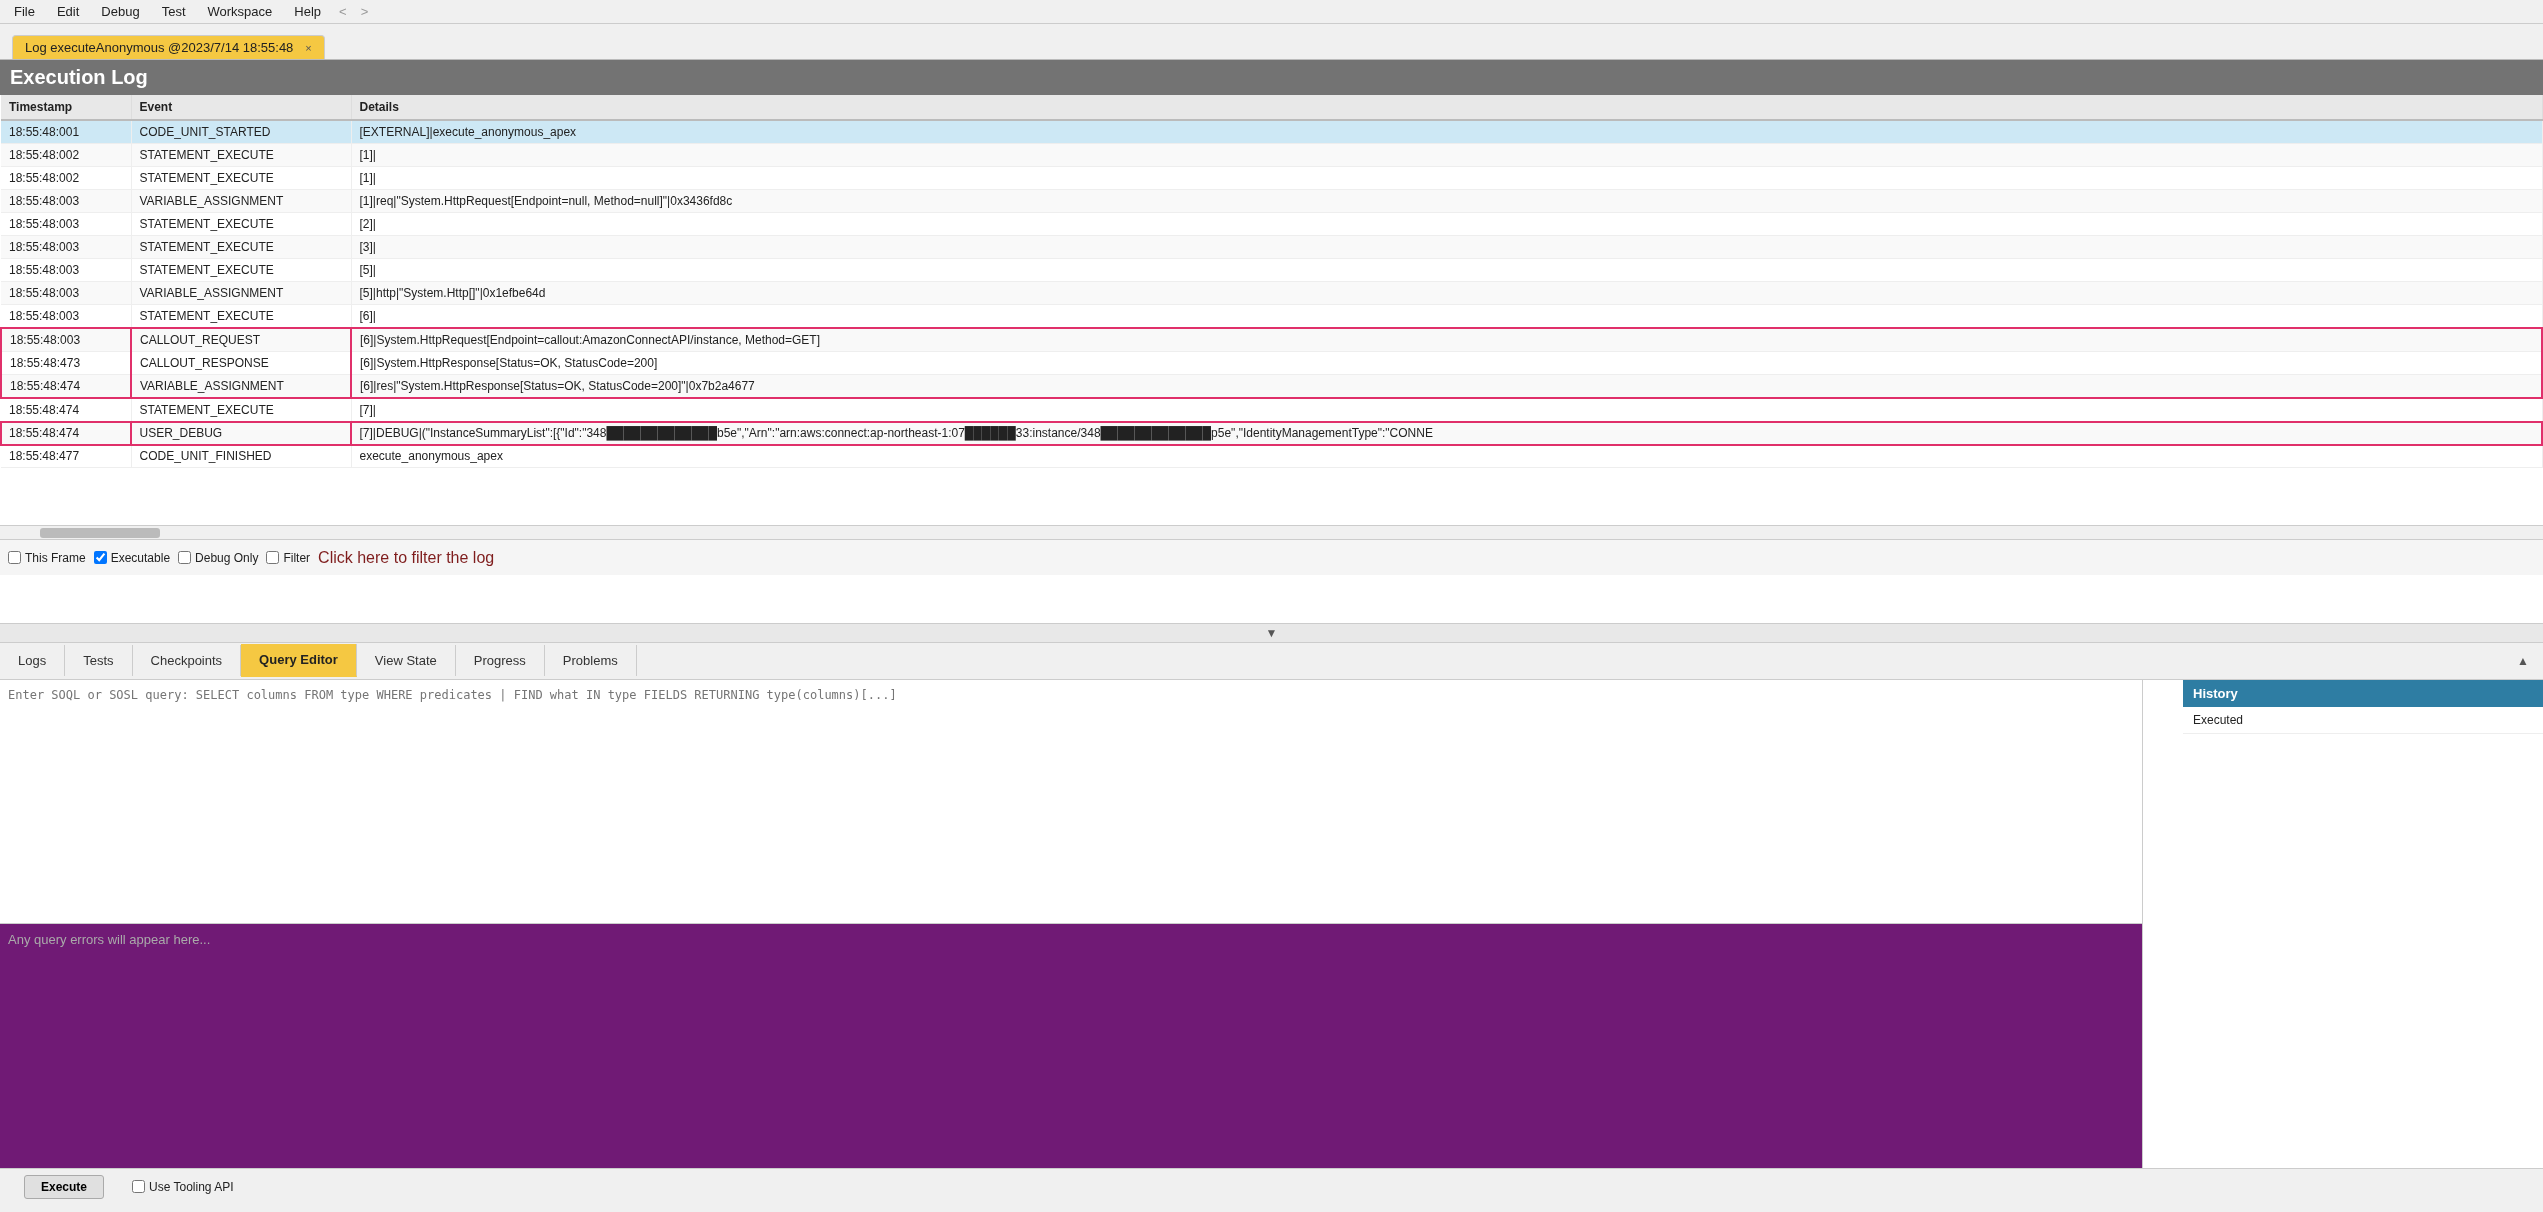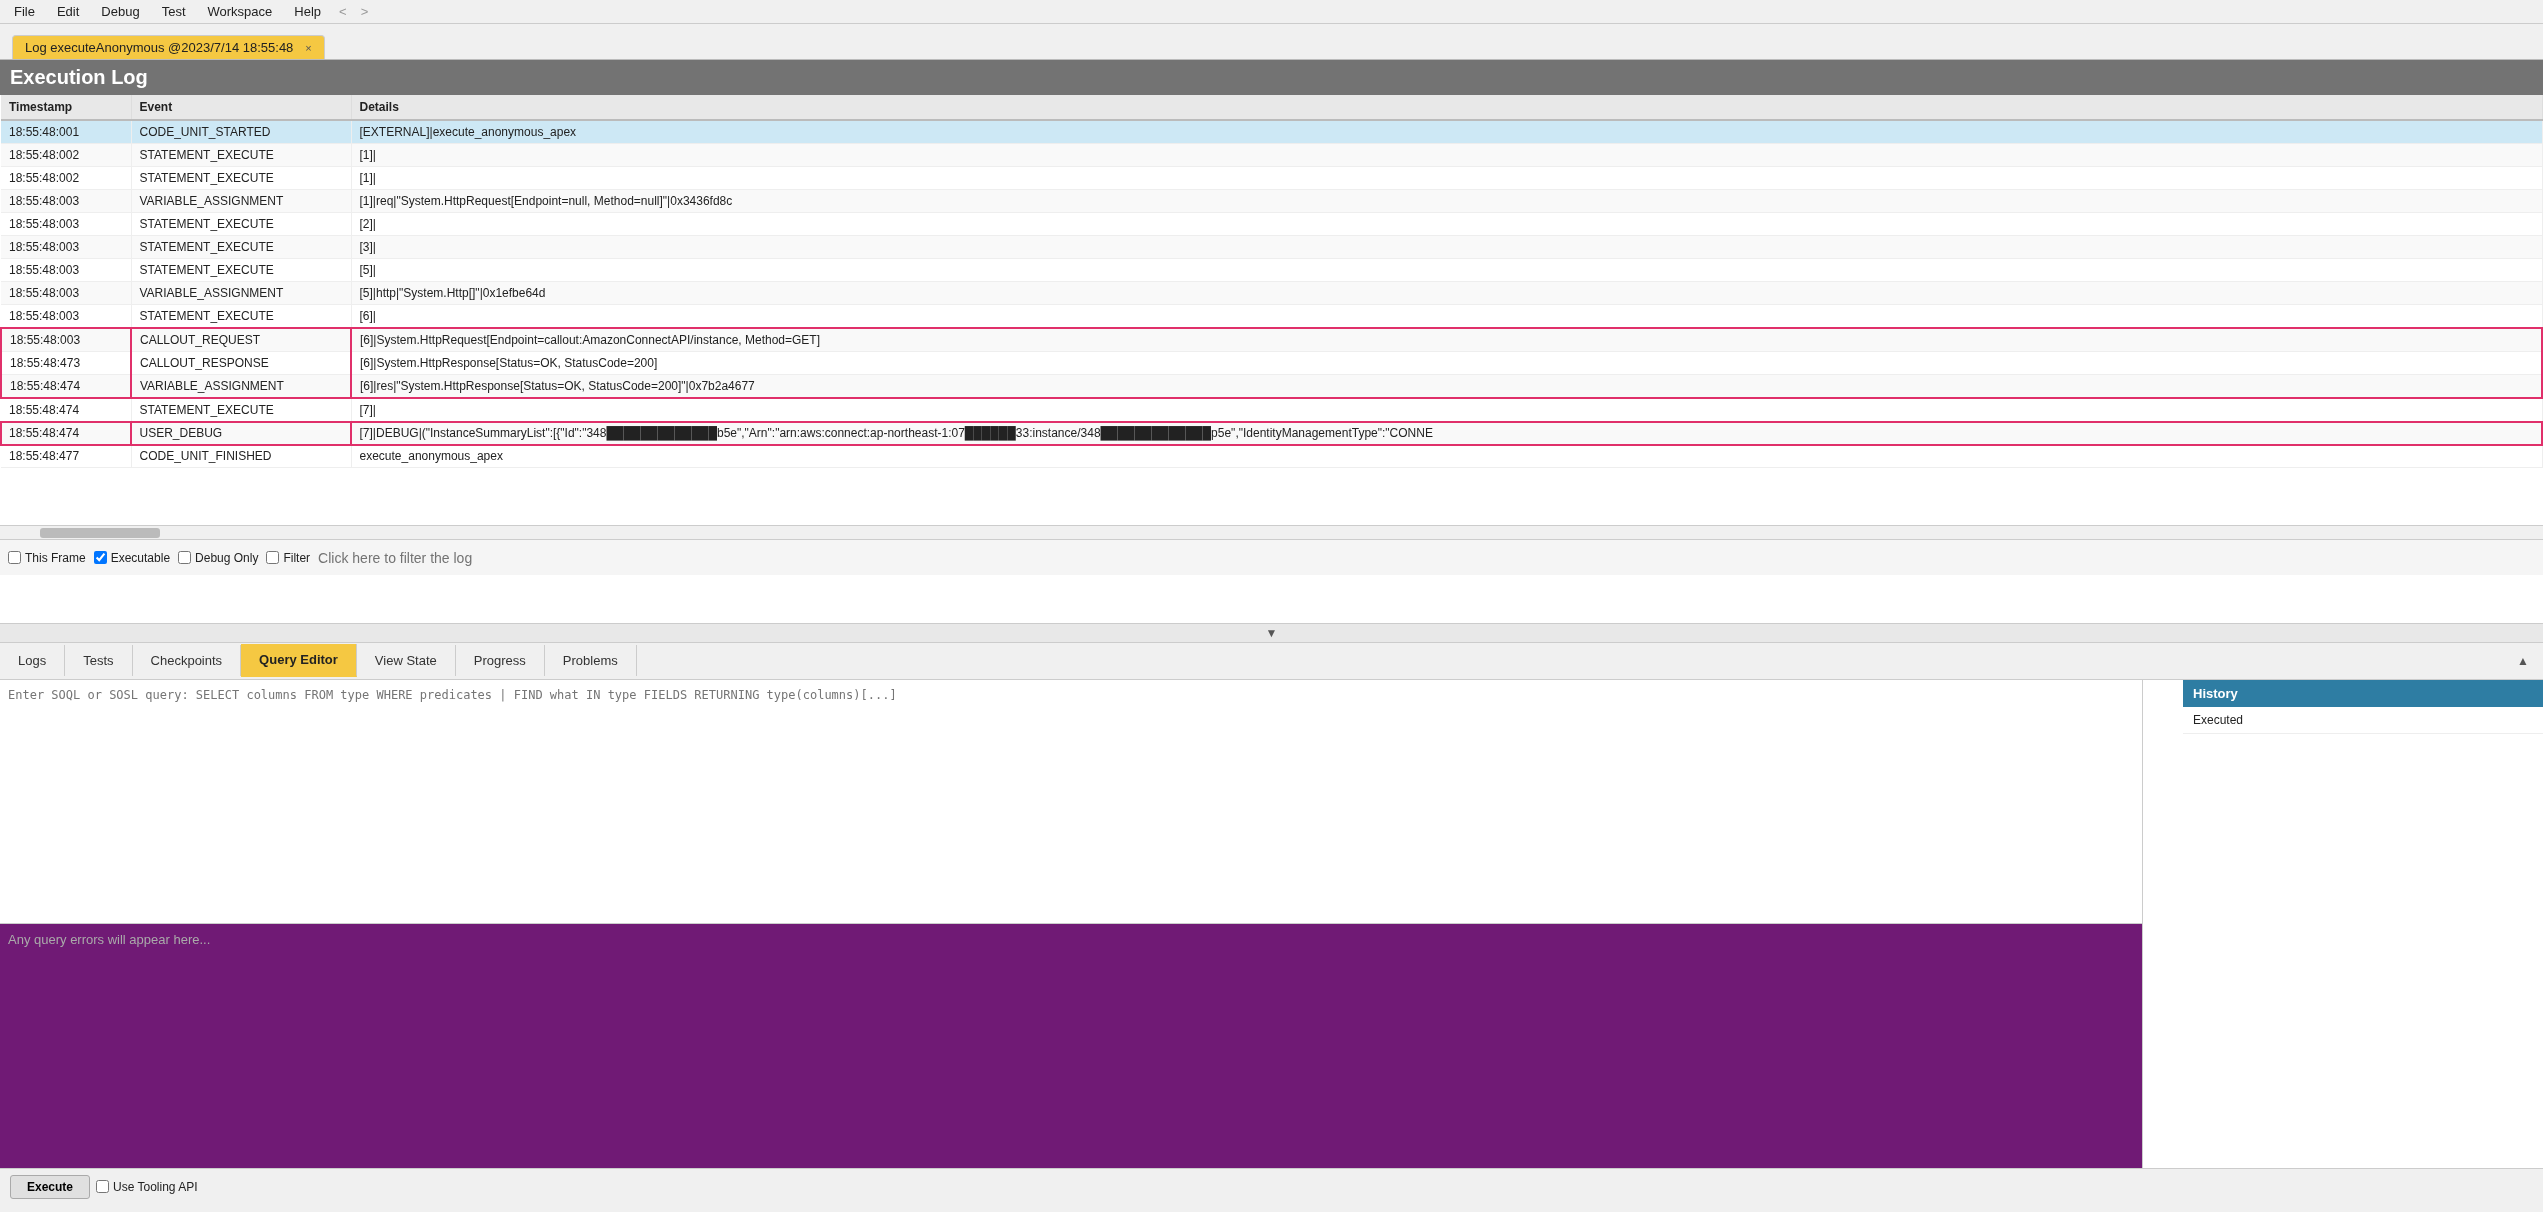--- a/index.html
+++ b/index.html
@@ -30,21 +30,21 @@
     .col-timestamp { width: 130px; min-width: 130px; }
     .col-event { width: 220px; min-width: 220px; }
     .col-details { }
 
     .table-scroll { overflow-y: auto; overflow-x: auto; flex: 1; max-height: 430px; }
 
     
     .filter-bar { display: flex; align-items: center; gap: 8px; padding: 5px 8px; border-top: 1px solid #ccc; background: #f5f5f5; height: 36px; }
     .filter-bar label { display: flex; align-items: center; gap: 4px; font-size: 12px; }
     .filter-bar input[type=checkbox] { margin: 0; }
-    .filter-link { color: #737373; font-size: 14px; cursor: pointer; text-decoration: none; }
+    .filter-link { color: #7f1d1d; font-size: 16px; cursor: pointer; text-decoration: none; }
 
     
     .h-scroll { height: 14px; background: #f0f0f0; border-top: 1px solid #ccc; position: relative; }
     .h-scroll-thumb { height: 10px; width: 120px; background: #bbb; border-radius: 3px; position: absolute; top: 2px; left: 40px; }
     .expand-arrow { text-align: center; padding: 2px 0; background: #e8e8e8; border-top: 1px solid #ccc; font-size: 12px; cursor: pointer; color: #555; }
 
     
     .bottom-tabs { display: flex; align-items: center; background: #f0f0f0; border-top: 1px solid #ccc; border-bottom: 1px solid #ccc; height: 38px; }
     .bottom-tab { padding: 8px 18px; font-size: 13px; cursor: pointer; border-right: 1px solid #ccc; color: #333; background: #f0f0f0; }
     .bottom-tab.active { background: #f5c842; font-weight: bold; border-bottom: 2px solid #f5c842; color: #222; }
@@ -53,21 +53,21 @@
     
     .query-editor-panel { display: flex; flex: 1; background: white; }
     .query-main { flex: 1; display: flex; flex-direction: column; border-right: 1px solid #ccc; }
     .query-input-area { flex: 1; padding: 8px; font-size: 12px; color: #888; border: none; border-bottom: 1px solid #ccc; resize: none; font-family: monospace; min-height: 80px; }
     .query-errors-area { flex: 1; padding: 8px; font-size: 13px; color: #aaa; border: none; min-height: 60px; background: #701a75; }
     .query-history { width: 360px; min-width: 280px; background: white; }
     .query-history-header { background: #2e7da3; color: white; padding: 6px 10px; font-size: 13px; font-weight: bold; }
     .query-history-item { padding: 6px 10px; font-size: 12px; border-bottom: 1px solid #eee; }
 
     
-    .execute-bar { display: flex; align-items: center; gap: 6px; padding: 6px 10px; border-top: 1px solid #ccc; background: #f0f0f0; height: 36px; }
+    .execute-bar { display: flex; align-items: center; gap: 28px; padding: 6px 24px; border-top: 1px solid #ccc; background: #f0f0f0; height: 36px; }
     .execute-btn { background: #e0e0e0; border: 1px solid #aaa; padding: 4px 16px; font-size: 12px; font-weight: 600; border-radius: 3px; cursor: pointer; }
     .execute-bar label { display: flex; align-items: center; gap: 4px; font-size: 12px; }
 
     .main-container { display: flex; flex-direction: column; height: calc(1212px - 68px); }
     .lower-panel { display: flex; flex-direction: column; flex: 1; overflow: hidden; }
   </style>
 </head>
 <body>
 
 <div class="menubar">

